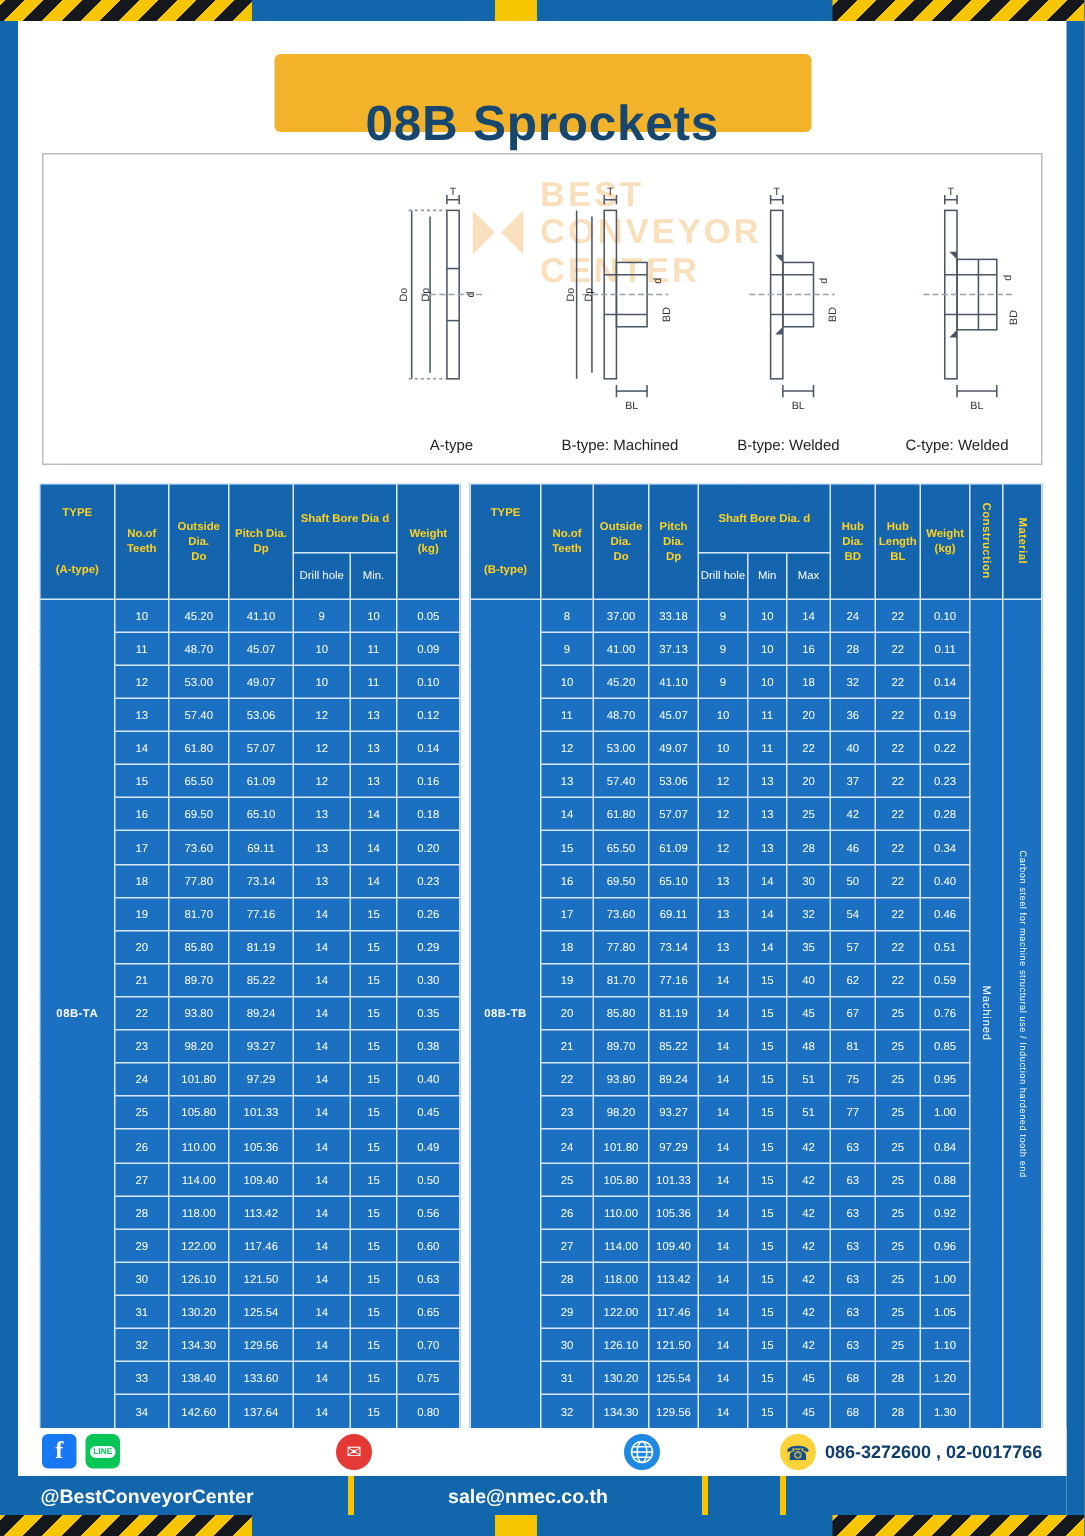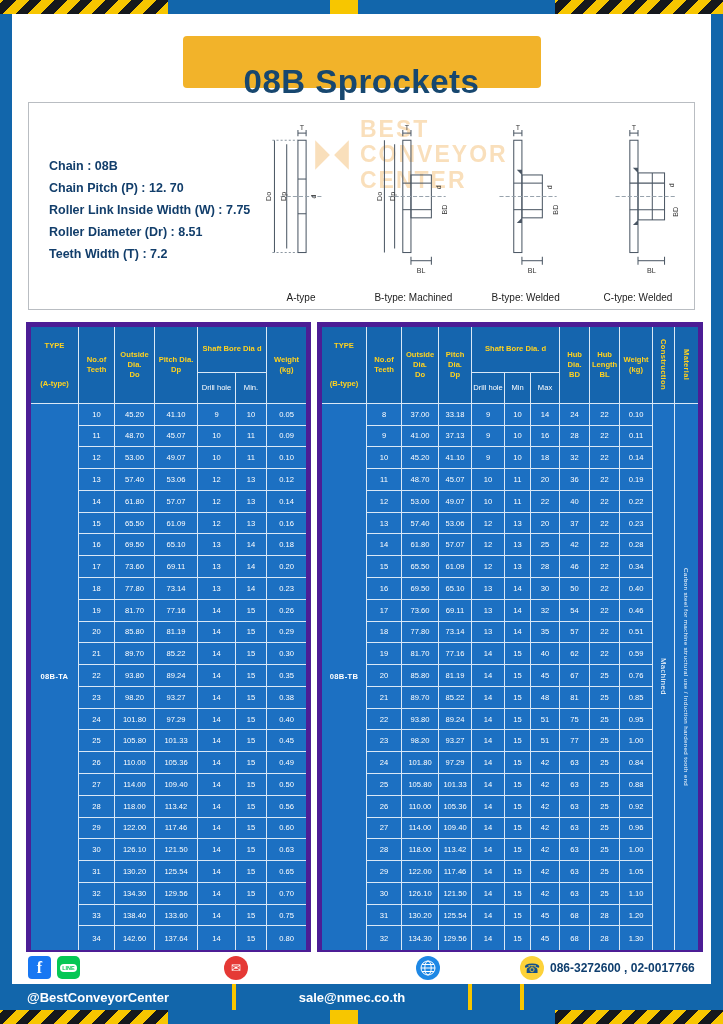--- a/index.html
+++ b/index.html
@@ -32,21 +32,21 @@
   figure.drawing{width:104px;display:flex;flex-direction:column;align-items:center;}
   figure.drawing svg{flex:1 1 auto;width:98px;height:160px;}
   figcaption{font-size:10px;color:#222;padding-bottom:2px;white-space:nowrap;}
   .drw{stroke:#4a5663;fill:none;stroke-width:1;}
   .cl{stroke:#98a3ad;stroke-dasharray:4 2;}
   .ext{stroke:#8b96a0;stroke-dasharray:2 2;}
   .weld{fill:#4a5663;stroke:none;}
   svg text{font-size:7px;fill:#333;}
 
   .tables{margin:12px 14px 0;display:flex;gap:6px;height:620px;}
-  table.tbl{border-collapse:collapse;table-layout:fixed;height:100%;background:#1c70c2;border:5px solid #4c1d95;}
+  table.tbl{border-collapse:collapse;table-layout:fixed;height:100%;background:#1c70c2;border:1px solid #4c1d95;}
   .tbl-left{width:280px;}
   .tbl-right{width:381px;}
   .tbl th,.tbl td{border:1px solid #d9e8f6;text-align:center;vertical-align:middle;padding:0;color:#fff;overflow:hidden;}
   .tbl td{font-size:7.6px;background:#1c70c2;}
   .tbl thead th{background:#1565ae;color:#ffd21f;font-size:7.6px;font-weight:bold;
     white-space:pre-line;line-height:1.3;}
   .tbl thead tr.main{height:40px;}
   .tbl thead tr.sub{height:26px;}
   .tbl thead tr.sub th{color:#fff;font-weight:normal;}
   .type-wrap{display:flex;flex-direction:column;justify-content:space-between;height:56px;padding:4px 0;}
@@ -96,27 +96,20 @@
           <path d="M4 6 L18 20 L4 34 Z" fill="#ef9d2e"></path>
           <path d="M36 6 L22 20 L36 34 Z" fill="#ef9d2e"></path>
         </svg>
         <div class="wm-text">
           <div>BEST</div>
           <div>CONVEYOR</div>
           <div>CENTER</div>
         </div>
       </div>
 
-      <div class="spec-lines">
-        <div>Chain  : 08B</div>
-        <div>Chain Pitch (P)  :  12. 70</div>
-        <div>Roller Link Inside Width (W) :  7.75</div>
-        <div>Roller Diameter (Dr) : 8.51</div>
-        <div>Teeth Width (T)  :  7.2</div>
-      </div>
 
       <div class="drawings">
 
         <figure class="drawing">
           <svg viewBox="0 0 96 152">
             <g class="drw">
               <rect x="45" y="16" width="8" height="110"></rect>
               <line x1="45" y1="54" x2="53" y2="54"></line>
                 <line x1="45" y1="88" x2="53" y2="88"></line>
               <line x1="45" y1="9" x2="53" y2="9"></line>

